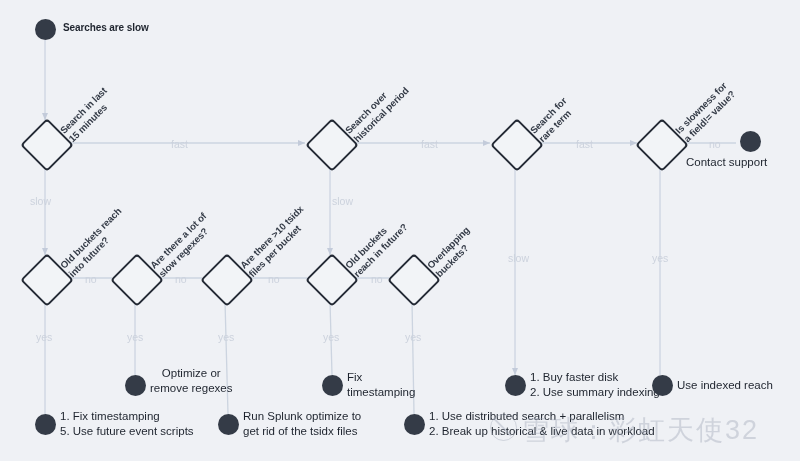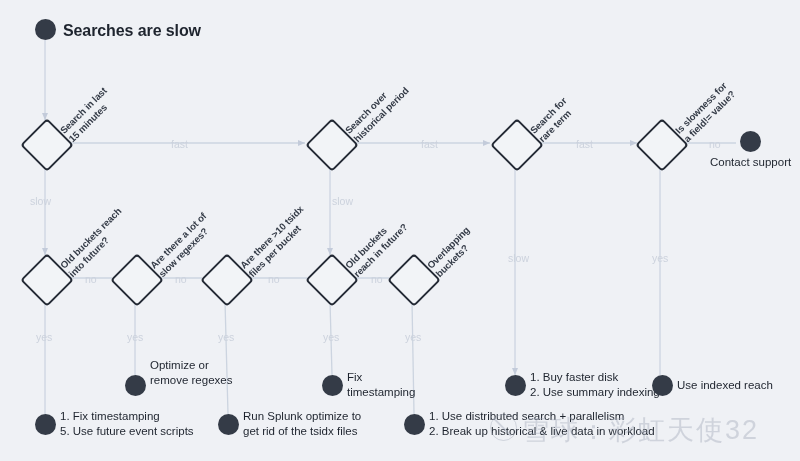--- a/index.html
+++ b/index.html
@@ -26,21 +26,21 @@
   .dot{
     position:absolute;
     width:21px;height:21px;
     border-radius:50%;
     background:#343b47;
   }
 
   
   .title{
     position:absolute;
-    font-size:16px;font-weight:bold;color:#1e242e;
+    font-size:10px;font-weight:bold;color:#1e242e;
     white-space:nowrap;letter-spacing:-0.1px;
   }
   .endlabel{
     position:absolute;
     font-size:11.5px;color:#1e242e;
     line-height:15px;white-space:pre;
   }
   .diamond-label{
     position:absolute;
     font-size:9.6px;font-weight:bold;color:#343b47;
@@ -157,26 +157,26 @@
     <div class="diamond-label" style="left: 343px; top: 263px;">Old buckets
 reach in future?</div>
     <div class="diamond-wrap" style="left: 395px; top: 261px;">
       <div class="diamond"></div>
     </div>
     <div class="diamond-label" style="left: 425px; top: 263px;">Overlapping
 buckets?</div>
     <div class="dot" style="left: 35px; top: 19px;"></div>
     <div class="title" style="left: 63px; top: 22px;">Searches are slow</div>
     <div class="dot" style="left: 740px; top: 131px;"></div>
-    <div class="endlabel" style="left: 710px; top: 155px; text-align: center; width: 80px;">Contact support</div>
+    <div class="endlabel" style="left: 686px; top: 155px; text-align: center; width: 80px;">Contact support</div>
     <div class="dot" style="left: 35px; top: 414px;"></div>
     <div class="endlabel" style="left: 60px; top: 409px;">1. Fix timestamping
 5. Use future event scripts</div>
     <div class="dot" style="left: 125px; top: 375px;"></div>
-    <div class="endlabel" style="left: 150px; top: 358px;">Optimize or
+    <div class="endlabel" style="left: 150px; top: 366px; text-align: center;">Optimize or
 remove regexes</div>
     <div class="dot" style="left: 218px; top: 414px;"></div>
     <div class="endlabel" style="left: 243px; top: 409px;">Run Splunk optimize to
 get rid of the tsidx files</div>
     <div class="dot" style="left: 322px; top: 375px;"></div>
     <div class="endlabel" style="left: 347px; top: 370px;">Fix
 timestamping</div>
     <div class="dot" style="left: 404px; top: 414px;"></div>
     <div class="endlabel" style="left: 429px; top: 409px;">1. Use distributed search + parallelism
 2. Break up historical &amp; live data in workload</div>

